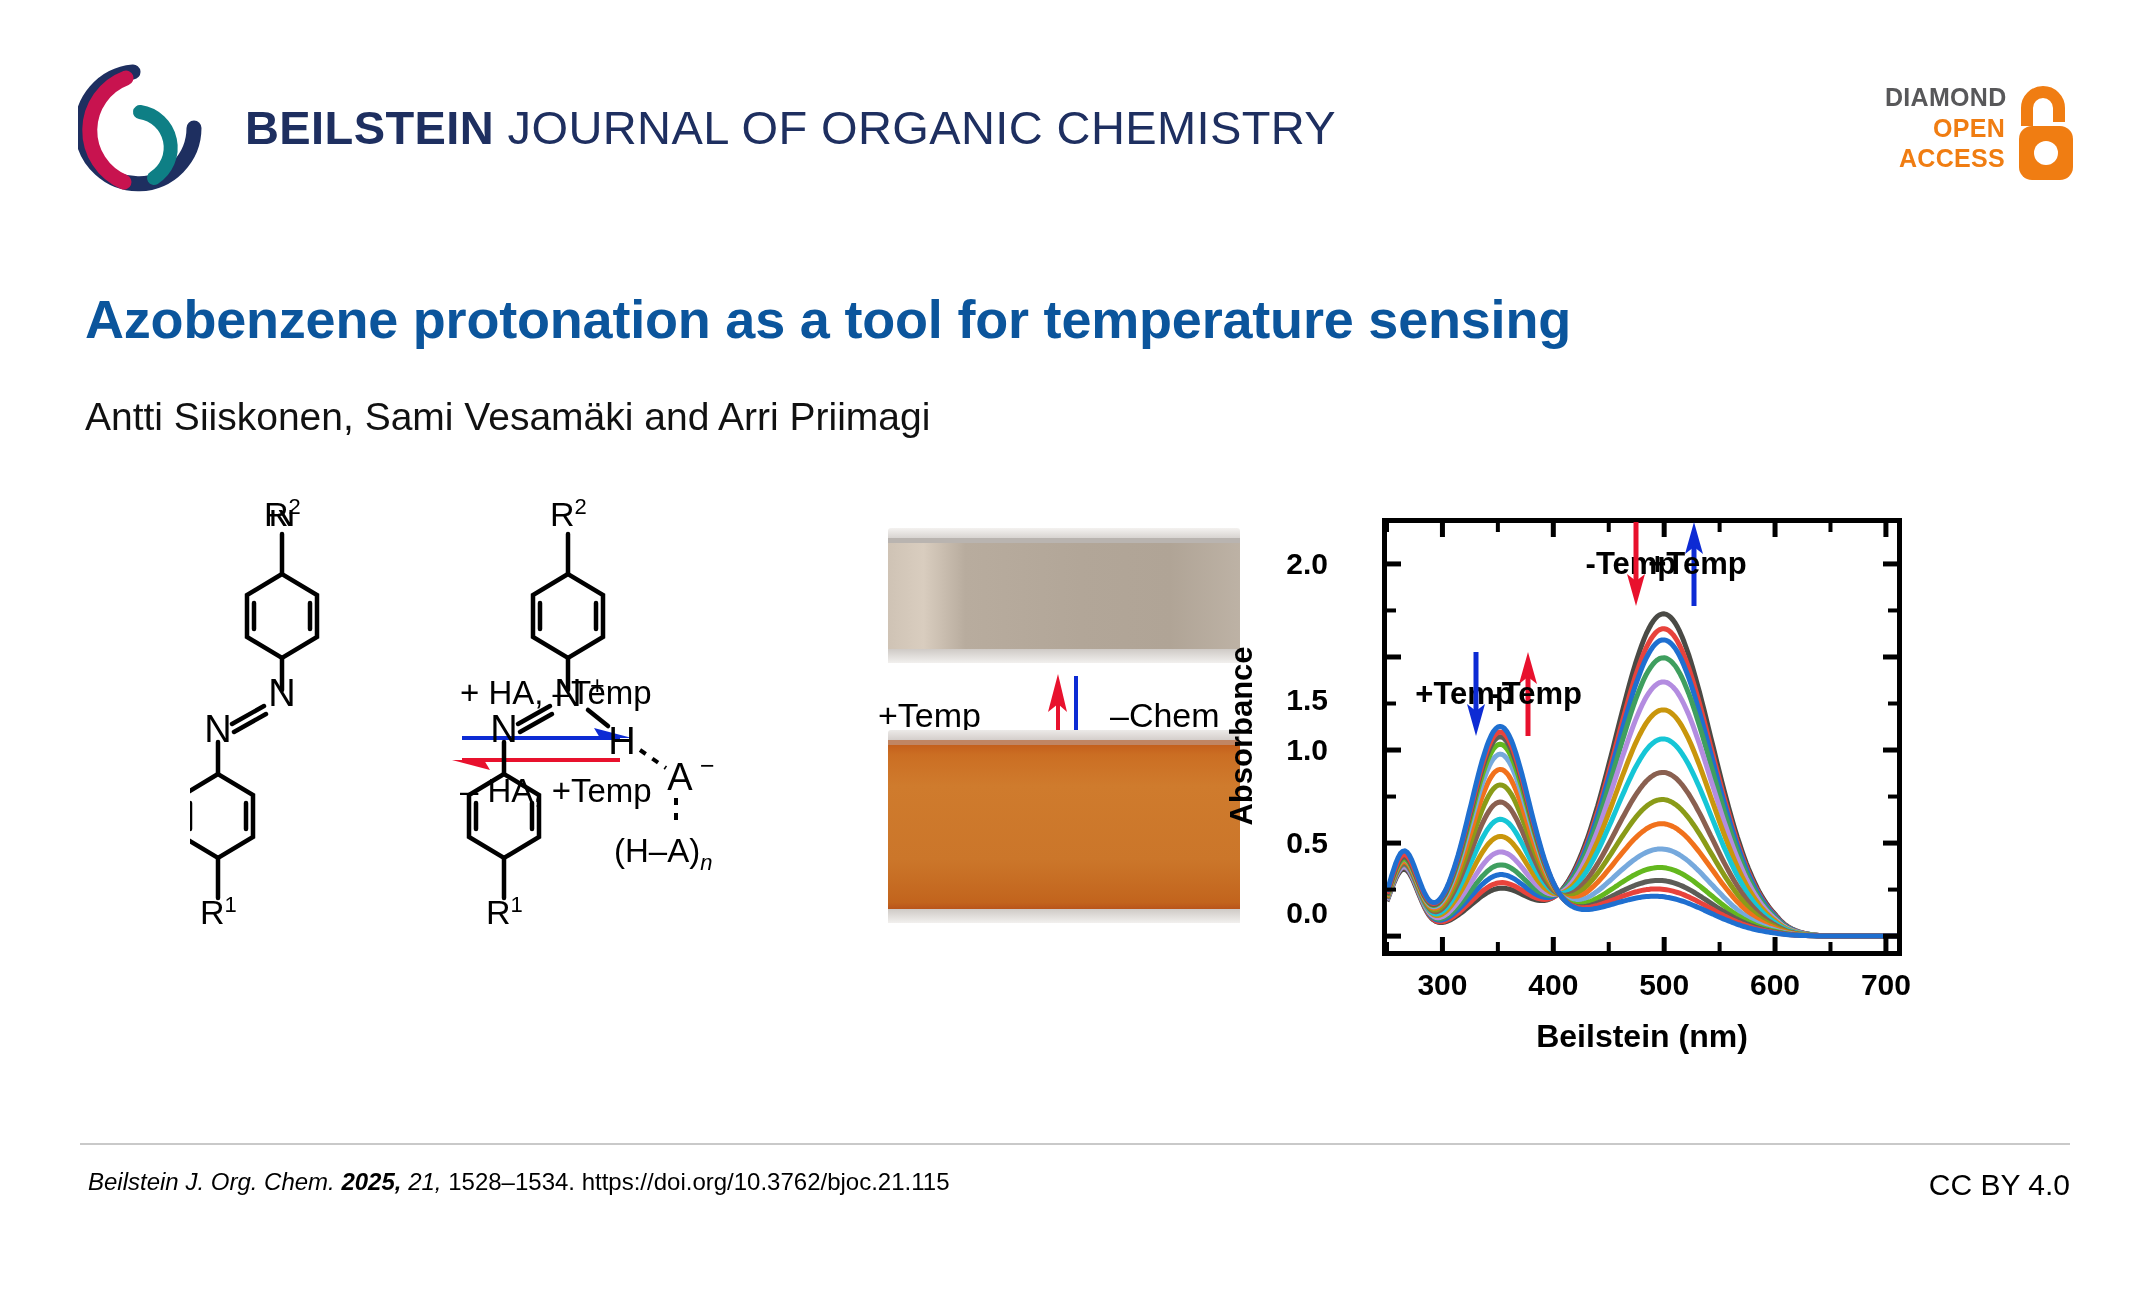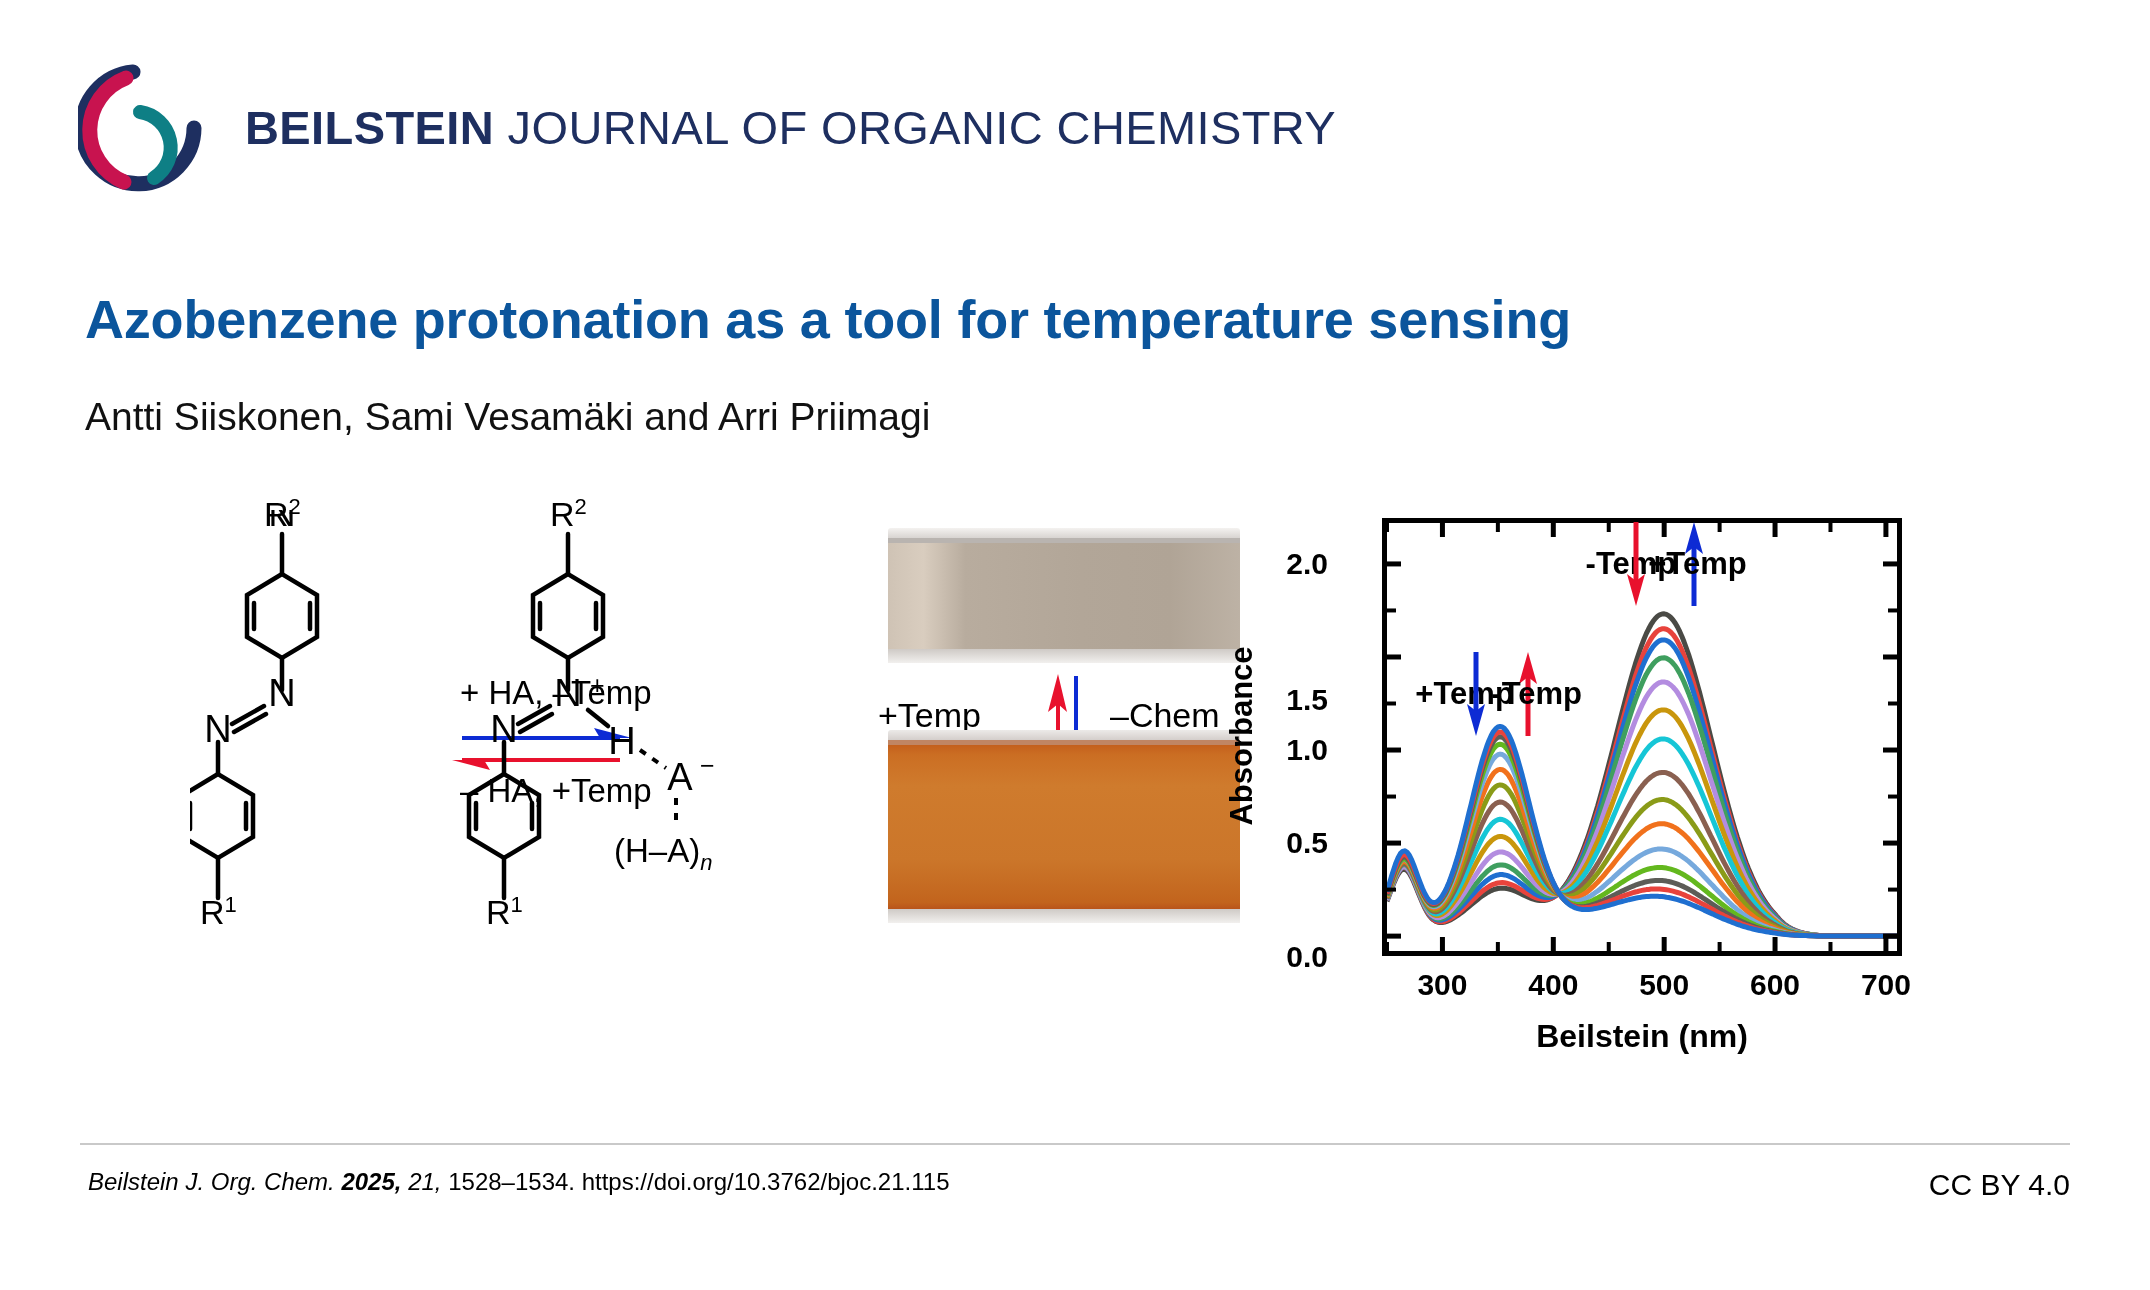--- a/index.html
+++ b/index.html
@@ -98,20 +98,34 @@
       <path d="M55 10 A56 56 0 1 0 116 66" fill="none" stroke="#1e2f60" stroke-width="15" stroke-linecap="round"></path>
       <path d="M48 16 A56 56 0 0 0 46 120" fill="none" stroke="#c8134f" stroke-width="15" stroke-linecap="round"></path>
       <path d="M62 50 A36 36 0 0 1 76 116" fill="none" stroke="#0e7f85" stroke-width="14" stroke-linecap="round"></path>
     </svg>
   </div>
 
   <div id="journal-name">
     <span class="bold">BEILSTEIN</span><span> JOURNAL OF ORGANIC CHEMISTRY</span>
   </div>
 
+  <div id="oa-badge">
+    <div id="oa-text">
+      <div class="oa-l1">DIAMOND</div>
+      <div class="oa-l2">OPEN</div>
+      <div class="oa-l3">ACCESS</div>
+    </div>
+    <div id="oa-lock">
+      <svg viewBox="0 0 62 106" width="62" height="106">
+        <path d="M12 48 L12 30 A16 16 0 0 1 44 30 L44 44" fill="none" stroke="#f07d12" stroke-width="12" stroke-linecap="butt"></path>
+        <rect x="4" y="48" width="54" height="54" rx="13" fill="#f07d12"></rect>
+        <circle cx="31" cy="75" r="12" fill="#ffffff"></circle>
+      </svg>
+    </div>
+  </div>
 </div>
 
 <div id="paper-title">Azobenzene protonation as a tool for temperature sensing</div>
 <div id="authors">Antti Siiskonen, Sami Vesamäki and Arri Priimagi</div>
 
 <div id="graphic">
 
   <div id="scheme">
     <svg width="700" height="580" viewBox="0 0 700 580">
       <g stroke="#000" stroke-width="4.5" fill="none" stroke-linecap="round">
@@ -270,21 +284,21 @@
         <line x1="5" y1="278.54782608695655" x2="14" y2="278.54782608695655" stroke="#000" stroke-width="4"></line>
         <line x1="515" y1="278.54782608695655" x2="506" y2="278.54782608695655" stroke="#000" stroke-width="4"></line>
         <line x1="5" y1="185.50434782608696" x2="14" y2="185.50434782608696" stroke="#000" stroke-width="4"></line>
         <line x1="515" y1="185.50434782608696" x2="506" y2="185.50434782608696" stroke="#000" stroke-width="4"></line>
         <line x1="5" y1="92.46086956521742" x2="14" y2="92.46086956521742" stroke="#000" stroke-width="4"></line>
         <line x1="515" y1="92.46086956521742" x2="506" y2="92.46086956521742" stroke="#000" stroke-width="4"></line>
       </svg>
     <div id="ylabel">Absorbance</div>
     <div id="xlabel">Beilstein (nm)</div>
     <div id="ytick-container">
-        <div class="ytick-lbl" style="top: 447px;">0.0</div>
+        <div class="ytick-lbl" style="top: 403px;">0.0</div>
         <div class="ytick-lbl" style="top: 333.07px;">0.5</div>
         <div class="ytick-lbl" style="top: 240.026px;">1.0</div>
         <div class="ytick-lbl" style="top: 146.983px; margin-top: 43px;">1.5</div>
         <div class="ytick-lbl" style="top: 53.9391px;">2.0</div>
       </div>
     <div id="xtick-container">
         <div class="xtick-lbl" style="left: 122.435px;">300</div>
         <div class="xtick-lbl" style="left: 233.304px;">400</div>
         <div class="xtick-lbl" style="left: 344.174px;">500</div>
         <div class="xtick-lbl" style="left: 455.043px;">600</div>

